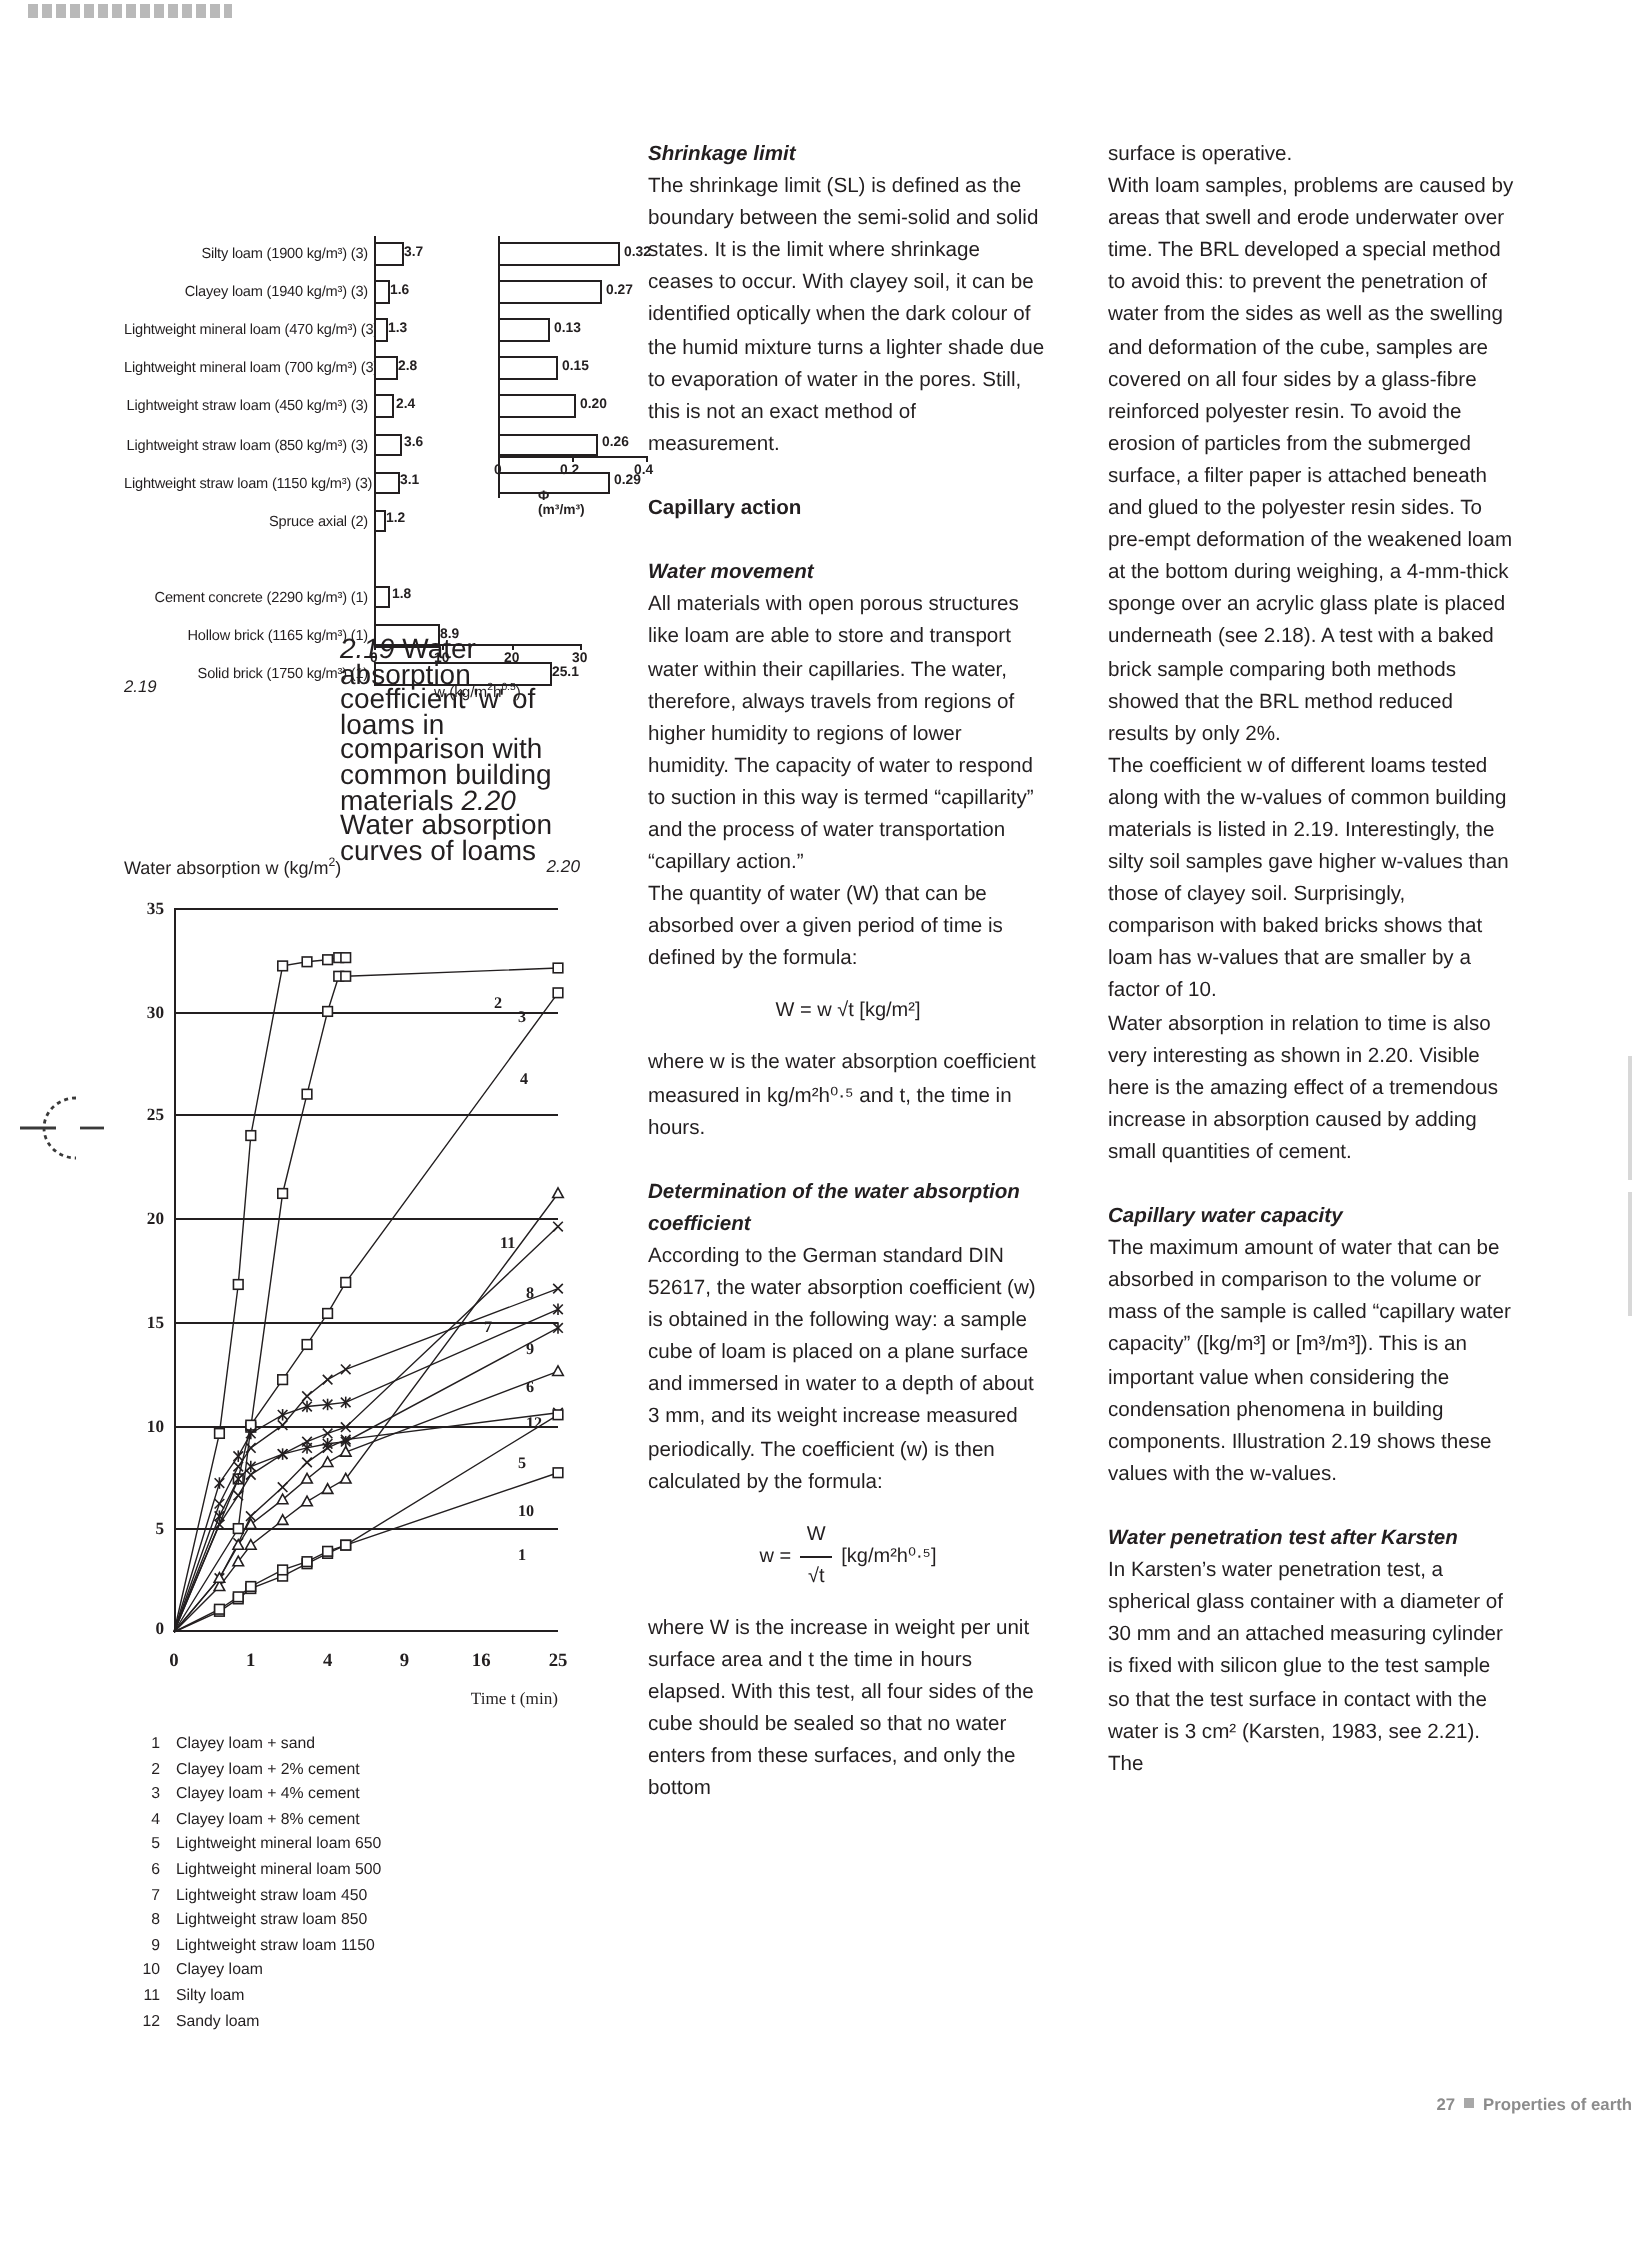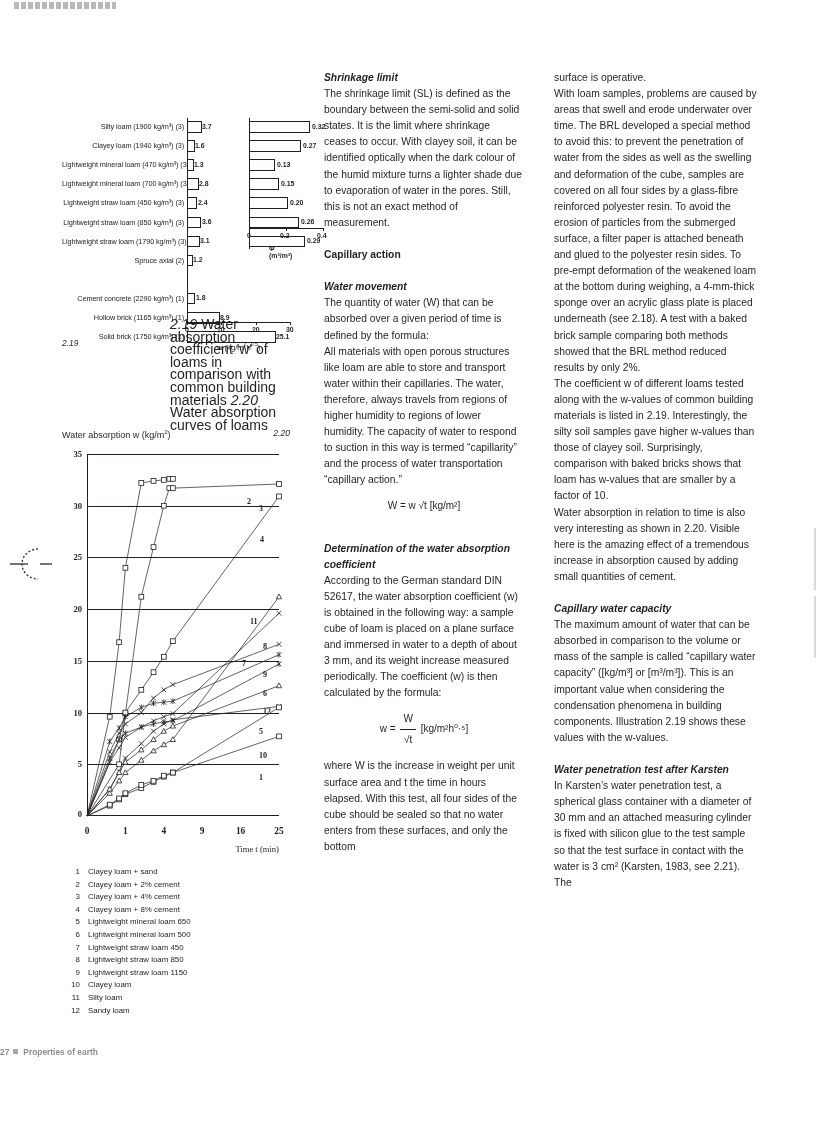--- a/index.html
+++ b/index.html
@@ -69,21 +69,21 @@
   .yaxis{position:absolute;left:0;top:0;width:1px;height:100%;background:#231f20;}
   .xaxis{position:absolute;left:0;bottom:0;width:100%;height:1px;background:#231f20;}
   .slab{position:absolute;font-size:8.1px;font-weight:bold;}
 
   
   .legend{position:absolute;left:62px;top:866px;width:220px;font-size:7.9px;line-height:12.6px;}
   .legend div{position:relative;padding-left:26px;}
   .legend .num{position:absolute;left:0;width:18px;text-align:right;}
 
   
-  .footer{position:absolute;left:0;top:1047px;width:816px;text-align:left;
+  .footer{position:absolute;left:0;top:1047px;width:816px;text-align:right;
           font-size:8.4px;color:#8c8c8c;font-weight:bold;}
   .footer .sq{display:inline-block;width:5px;height:5px;background:#a8a8a8;
               margin:0 5px 0 4px;vertical-align:1px;}
 </style>
 </head>
 <body>
 
 <div class="crop-top"></div>
 <div class="edge-tick" style="top:528px"></div>
 <div class="edge-tick" style="top:596px"></div>
@@ -139,21 +139,21 @@
 
     <div class="bar-row" style="position:absolute;top:95.5px;width:100%">
       <div class="lbl">Lightweight straw loam (850 kg/m³) (3)</div>
       <div class="w-bar" style="width:12.3px"></div>
       <div class="val" style="left:140px">3.6</div>
       <div class="phi-bar" style="width:48px"></div>
       <div class="val" style="left:239px">0.26</div>
     </div>
 
     <div class="bar-row" style="position:absolute;top:114.6px;width:100%">
-      <div class="lbl">Lightweight straw loam (1790 kg/m³) (3)</div>
+      <div class="lbl">Lightweight straw loam (1150 kg/m³) (3)</div>
       <div class="w-bar" style="width:10.6px"></div>
       <div class="val" style="left:138px">3.1</div>
       <div class="phi-bar" style="width:54px"></div>
       <div class="val" style="left:245px">0.29</div>
     </div>
 
     <div class="bar-row" style="position:absolute;top:133.7px;width:100%">
       <div class="lbl">Spruce axial (2)</div>
       <div class="w-bar" style="width:4.1px"></div>
       <div class="val" style="left:131px">1.2</div>
@@ -635,25 +635,26 @@
   <div><span class="num">12</span><span>Sandy loam</span></div>
 </div>
 
 <div class="col col-mid">
   <p class="h">Shrinkage limit</p>
   <p>The shrinkage limit (SL) is defined as the boundary between the semi-solid and solid states. It is the limit where shrinkage ceases to occur. With clayey soil, it can be identified optically when the dark colour of the humid mixture turns a lighter shade due to evaporation of water in the pores. Still, this is not an exact method of measurement.</p>
   <div class="gap"></div>
   <p class="h2">Capillary action</p>
   <div class="gap"></div>
   <p class="h">Water movement</p>
+  <p>All materials with open porous structures like loam are able to store and transport water within their capillaries. The water, therefore, always travels from regions of higher humidity to regions of lower humidity. The capacity of water to respond to suction in this way is termed “capillarity” and the process of water transportation “capillary action.”</p>
   <p>The quantity of water (W) that can be absorbed over a given period of time is defined by the formula:</p>
-  <p>All materials with open porous structures like loam are able to store and transport water within their capillaries. The water, therefore, always travels from regions of higher humidity to regions of lower humidity. The capacity of water to respond to suction in this way is termed “capillarity” and the process of water transportation “capillary action.”</p>
   <div class="formula">
     <span>W = w √t [kg/m²]</span>
   </div>
+  <p>where w is the water absorption coefficient measured in kg/m²h⁰·⁵ and t, the time in hours.</p>
   <div class="gap"></div>
   <p class="h">Determination of the water absorption coefficient</p>
   <p>According to the German standard DIN 52617, the water absorption coefficient (w) is obtained in the following way: a sample cube of loam is placed on a plane surface and immersed in water to a depth of about 3 mm, and its weight increase measured periodically. The coefficient (w) is then calculated by the formula:</p>
   <div class="formula">
     <span>w =</span>
     <span class="frac">
       <span class="num">W</span>
       <span class="den">√t</span>
     </span>
     <span>[kg/m²h⁰·⁵]</span>

